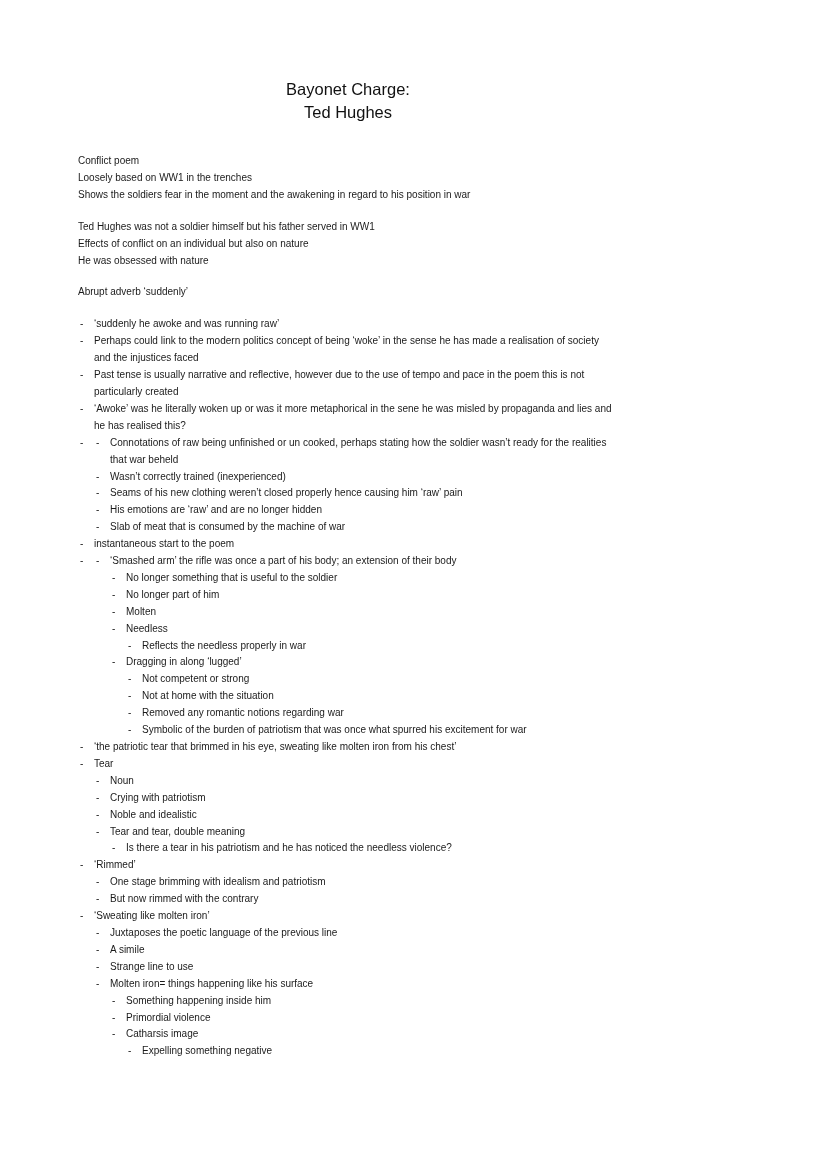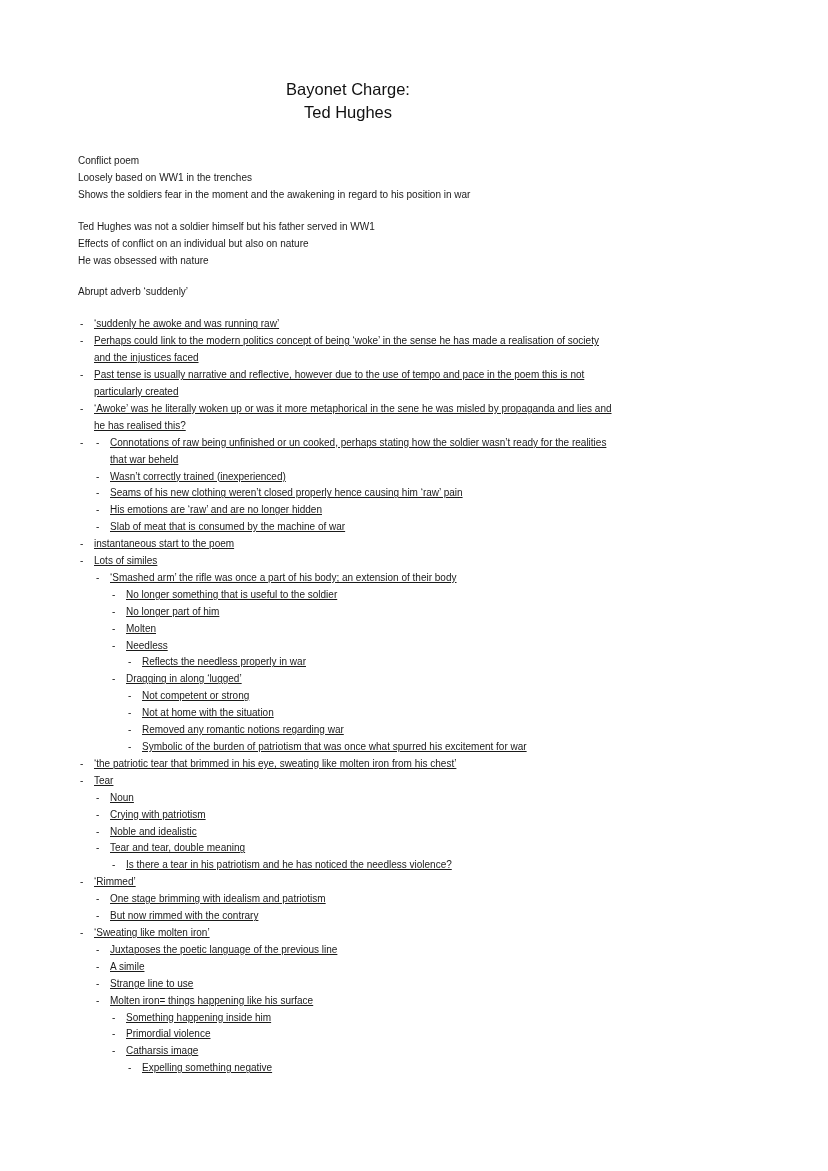--- a/index.html
+++ b/index.html
@@ -56,21 +56,20 @@
     line-height: 16.9px;
   }
   ul.lvl > li > .dash {
     position: absolute;
     left: 2px;
     top: 0;
     color: #1a1a1a;
   }
   ul.lvl > li > .txt {
     display: block;
-    text-decoration: underline;
   }
   
   .l1 { margin-left: 0px; }
   .l2 { margin-left: 28px; }
   .l3 { margin-left: 28px; }
   .l4 { margin-left: 28px; }
 </style>
 </head>
 <body>
 
@@ -139,21 +138,20 @@
                 <span class="txt">Slab of meat that is consumed by the machine of war</span>
               </li>
             </ul>
           </li>
           <li>
             <span class="dash">-</span>
             <span class="txt">instantaneous start to the poem</span>
           </li>
           <li>
             <span class="dash">-</span>
-            <span class="txt">Lots of similes</span>
             <ul class="lvl l2">
               <li>
                 <span class="dash">-</span>
                 <span class="txt">‘Smashed arm’ the rifle was once a part of his body; an extension of their body</span>
                 <ul class="lvl l3">
                   <li>
                     <span class="dash">-</span>
                     <span class="txt"> No longer something that is useful to the soldier</span>
                   </li>
                   <li>

